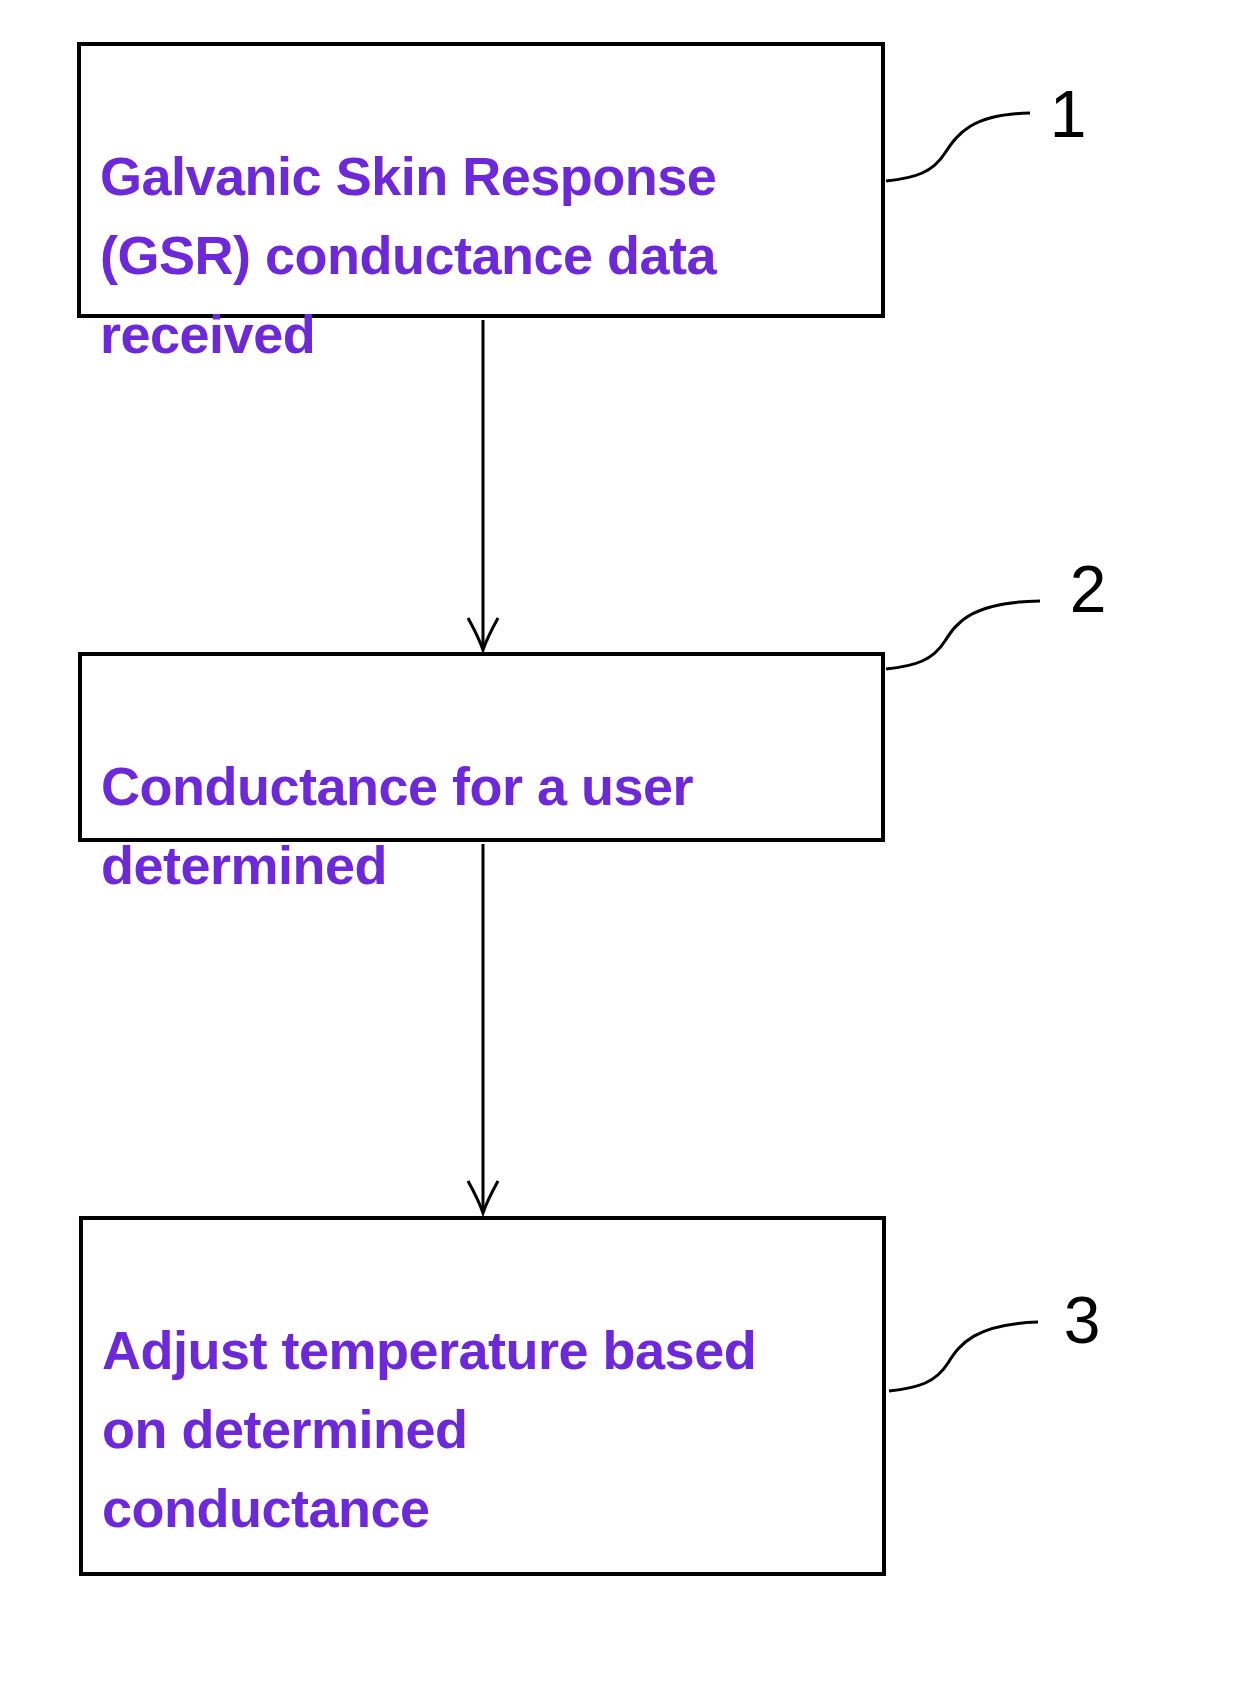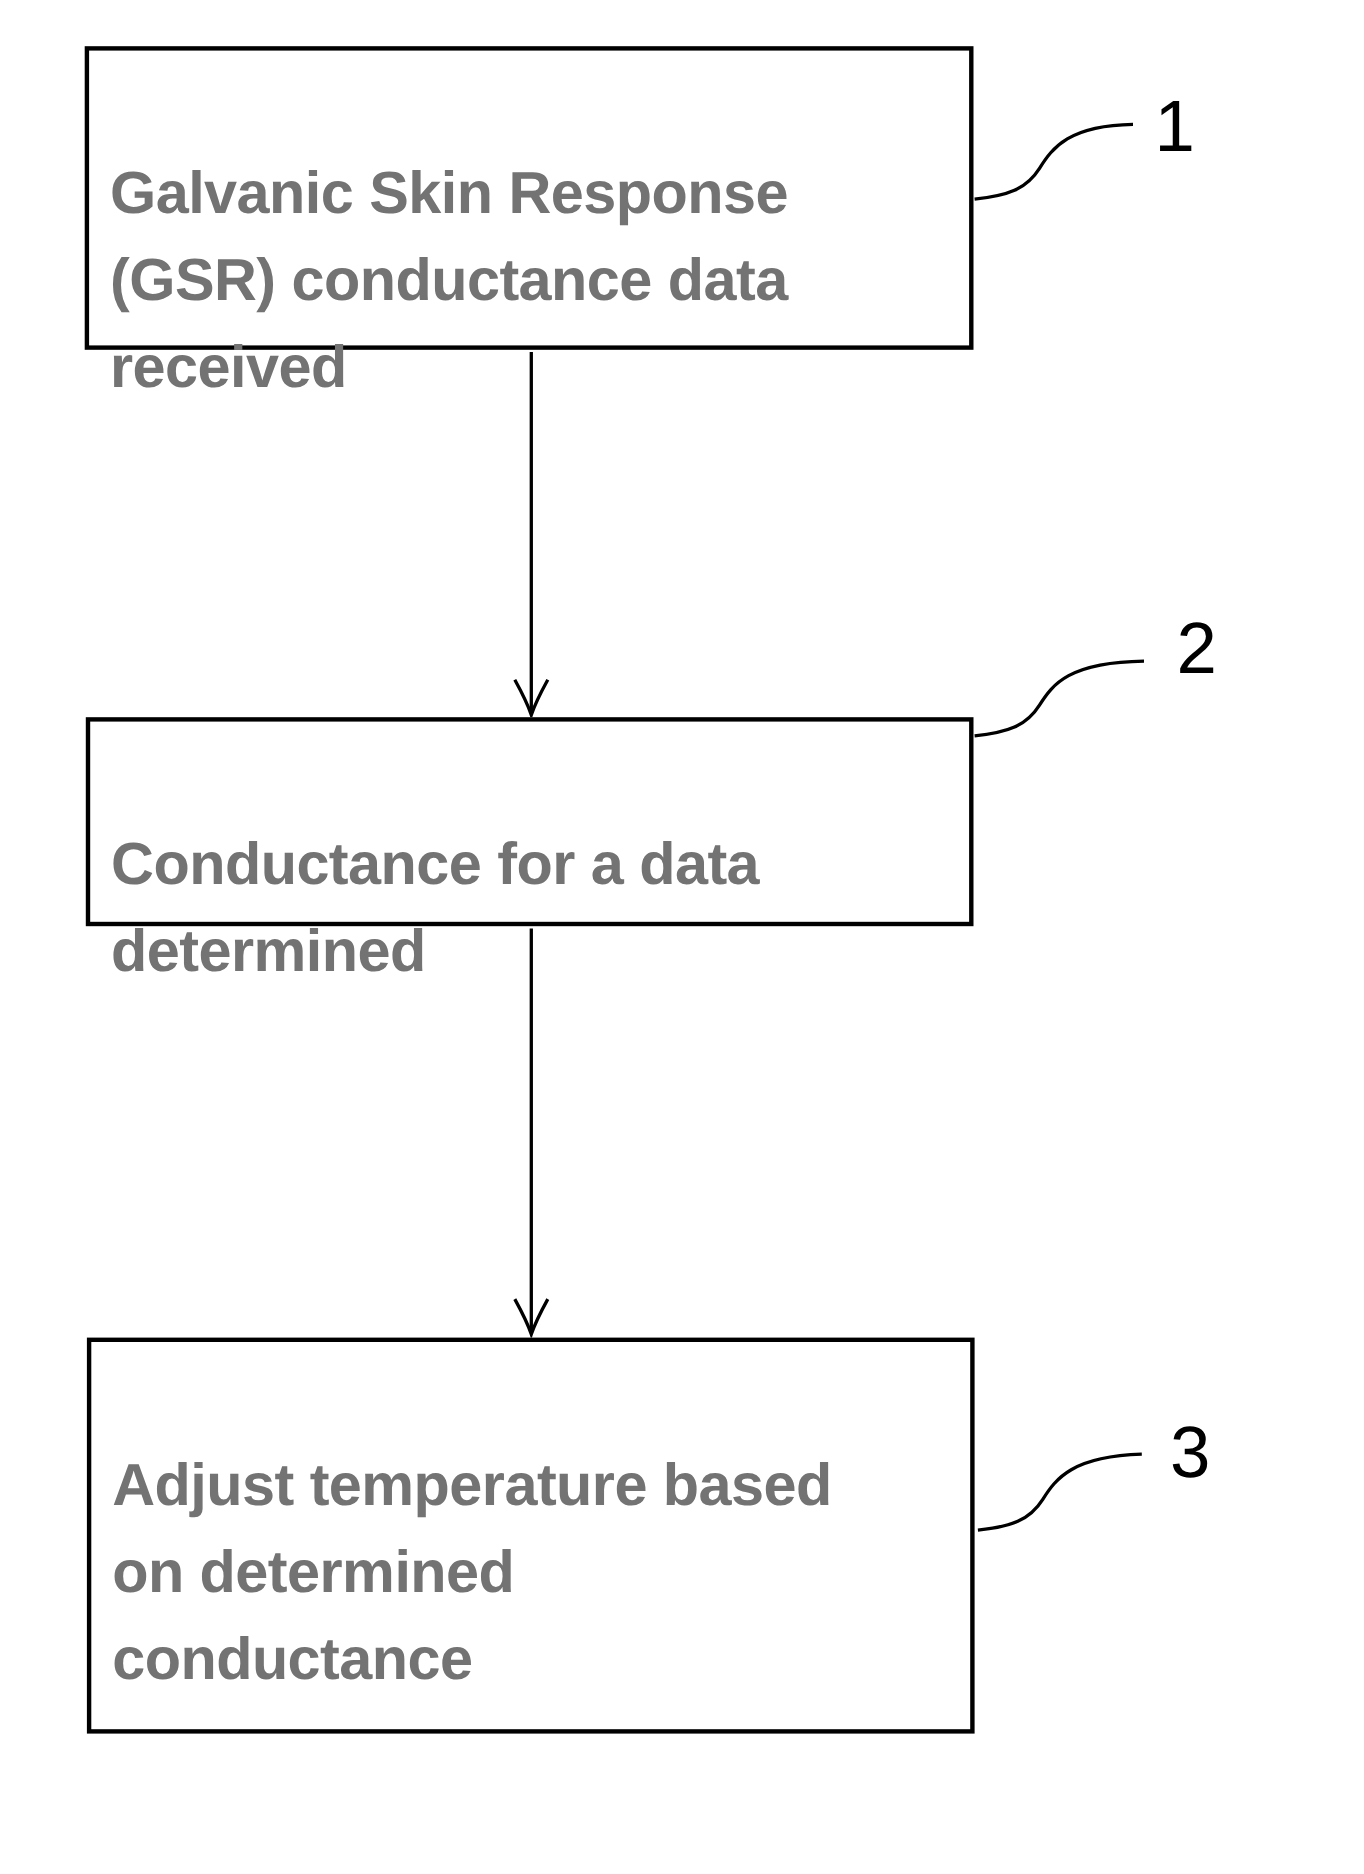--- a/index.html
+++ b/index.html
@@ -20,21 +20,21 @@
     left: 0;
     top: 0;
     width: 1240px;
     height: 1704px;
   }
   .step-box {
     position: absolute;
     box-sizing: border-box;
     border: 4px solid #000000;
     background: #ffffff;
-    color: #737373;
+    color: #6d28d9;
     font-weight: bold;
     font-size: 54px;
     line-height: 79px;
     letter-spacing: -0.5px;
     padding: 12px 18px 0 19px;
     white-space: pre-line;
   }
   .box-1 { left: 77px;  top: 42px;   width: 808px; height: 276px; }
   .box-2 { left: 78px;  top: 652px;  width: 807px; height: 190px; }
   .box-3 { left: 79px;  top: 1216px; width: 807px; height: 360px; }
@@ -73,21 +73,21 @@
     <path class="stroke" d="M 889 1391 C 919 1388 936 1382 948 1363 C 960 1344 975 1324 1038 1322"></path>
   </svg>
 
   <div class="step-box box-1">
     <span>Galvanic Skin Response
 (GSR) conductance data
 received</span>
   </div>
 
   <div class="step-box box-2">
-    <span>Conductance for a data
+    <span>Conductance for a user
 determined</span>
   </div>
 
   <div class="step-box box-3">
     <span>Adjust temperature based
 on determined
 conductance</span>
   </div>
 
   <div class="ref-numeral ref-1">1</div>

